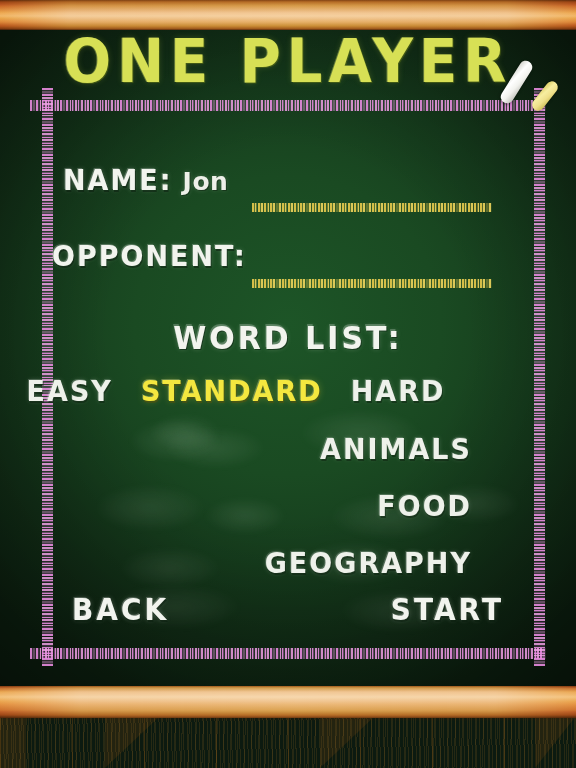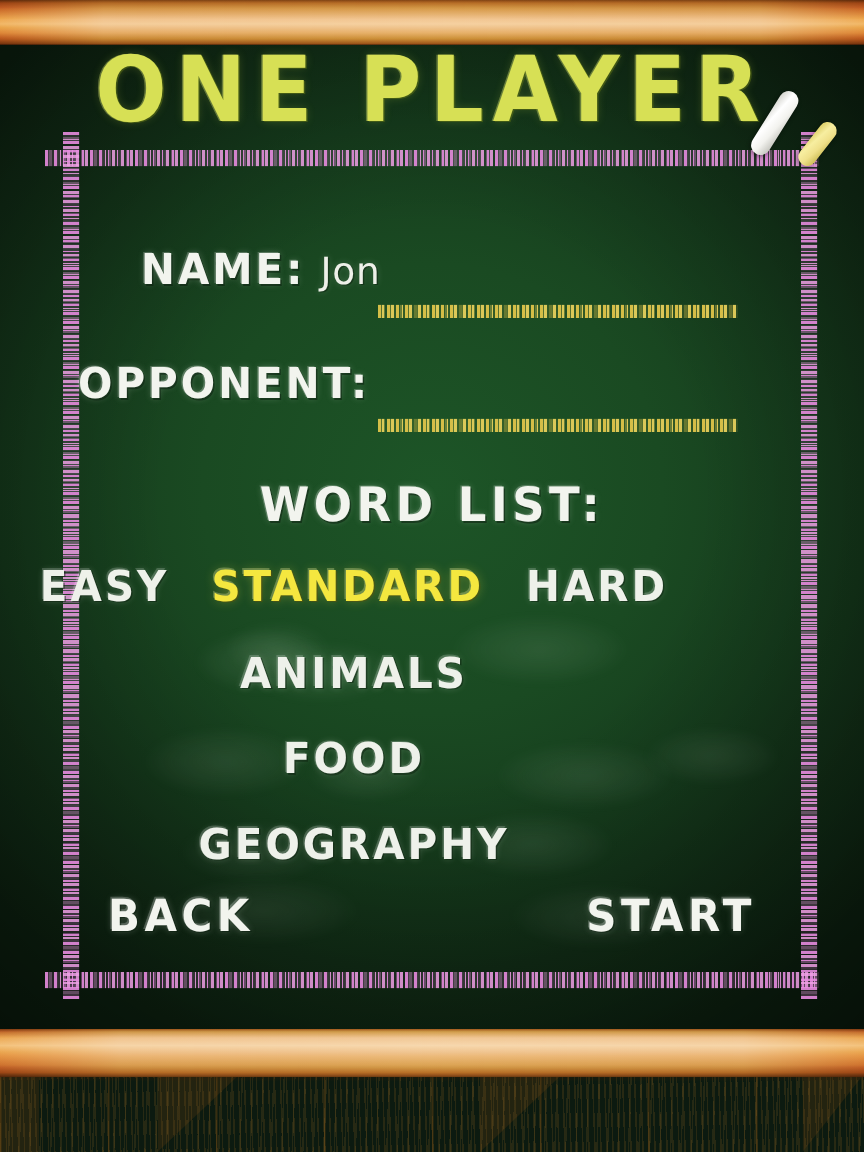--- a/index.html
+++ b/index.html
@@ -98,27 +98,27 @@
   
   .chalk-label{
     font-family:"DejaVu Sans", sans-serif;
     font-weight:bold; color:#f2f4ee; letter-spacing:2px;
     text-shadow:1px 1px 0 rgba(10,30,12,.55), -1px -1px 0 rgba(255,255,255,.22),
                 0 0 5px rgba(235,245,230,.25);
     transform:scaleY(1.05);
   }
   .chalk-value{
     font-family:"DejaVu Sans", sans-serif;
-    font-weight:normal; color:#eef0e9; letter-spacing:.5px;
+    font-weight:bold; color:#eef0e9; letter-spacing:.5px;
     text-shadow:1px 1px 0 rgba(10,30,12,.5), 0 0 5px rgba(235,245,230,.22);
   }
 
   
   .field-row{ position:absolute; display:flex; align-items:baseline; }
-  .row-name    { left:0; top:165px; width:576px; justify-content:flex-start; padding-left:94px; }
+  .row-name    { left:0; top:165px; width:576px; justify-content:flex-start; padding-left:63px; }
   .row-opponent{ left:0; top:241px; width:576px; justify-content:flex-start; padding-left:52px; }
   .field-row .lbl{ font-size:27px; }
   .field-row .val{ font-size:25px; margin-left:10px; }
 
   
   .underline{
     position:absolute; left:252px; width:240px; height:9px;
     background-image:
       repeating-linear-gradient(90deg,
         rgba(223,196,74,.95) 0 2px, rgba(223,196,74,.30) 2px 3px,
@@ -131,21 +131,21 @@
   .ul-opp { top:279px; }
 
   
   .wl-head{
     position:absolute; left:0; top:320px; width:576px; text-align:center;
     font-size:30px; letter-spacing:3px;
   }
 
   
   .opt-row{ position:absolute; left:0; width:472px; display:flex;
-    justify-content:center; align-items:center; }
+    justify-content:center; align-items:flex-end; }
   .opt-row-1{ top:376px; gap:28px; }
   .opt-row-2{ top:434px; gap:26px;flex-direction:column; }
   .opt-row-3{ top:508px; gap:28px; }
   .opt{
     font-family:"DejaVu Sans", sans-serif;
     font-weight:bold; font-size:27px; letter-spacing:2px;
     color:#eef1ea; cursor:pointer; transform:scaleY(1.05);
     text-shadow:1px 1px 0 rgba(10,30,12,.5), -1px -1px 0 rgba(255,255,255,.18),
                 0 0 5px rgba(235,245,230,.22);
   }

